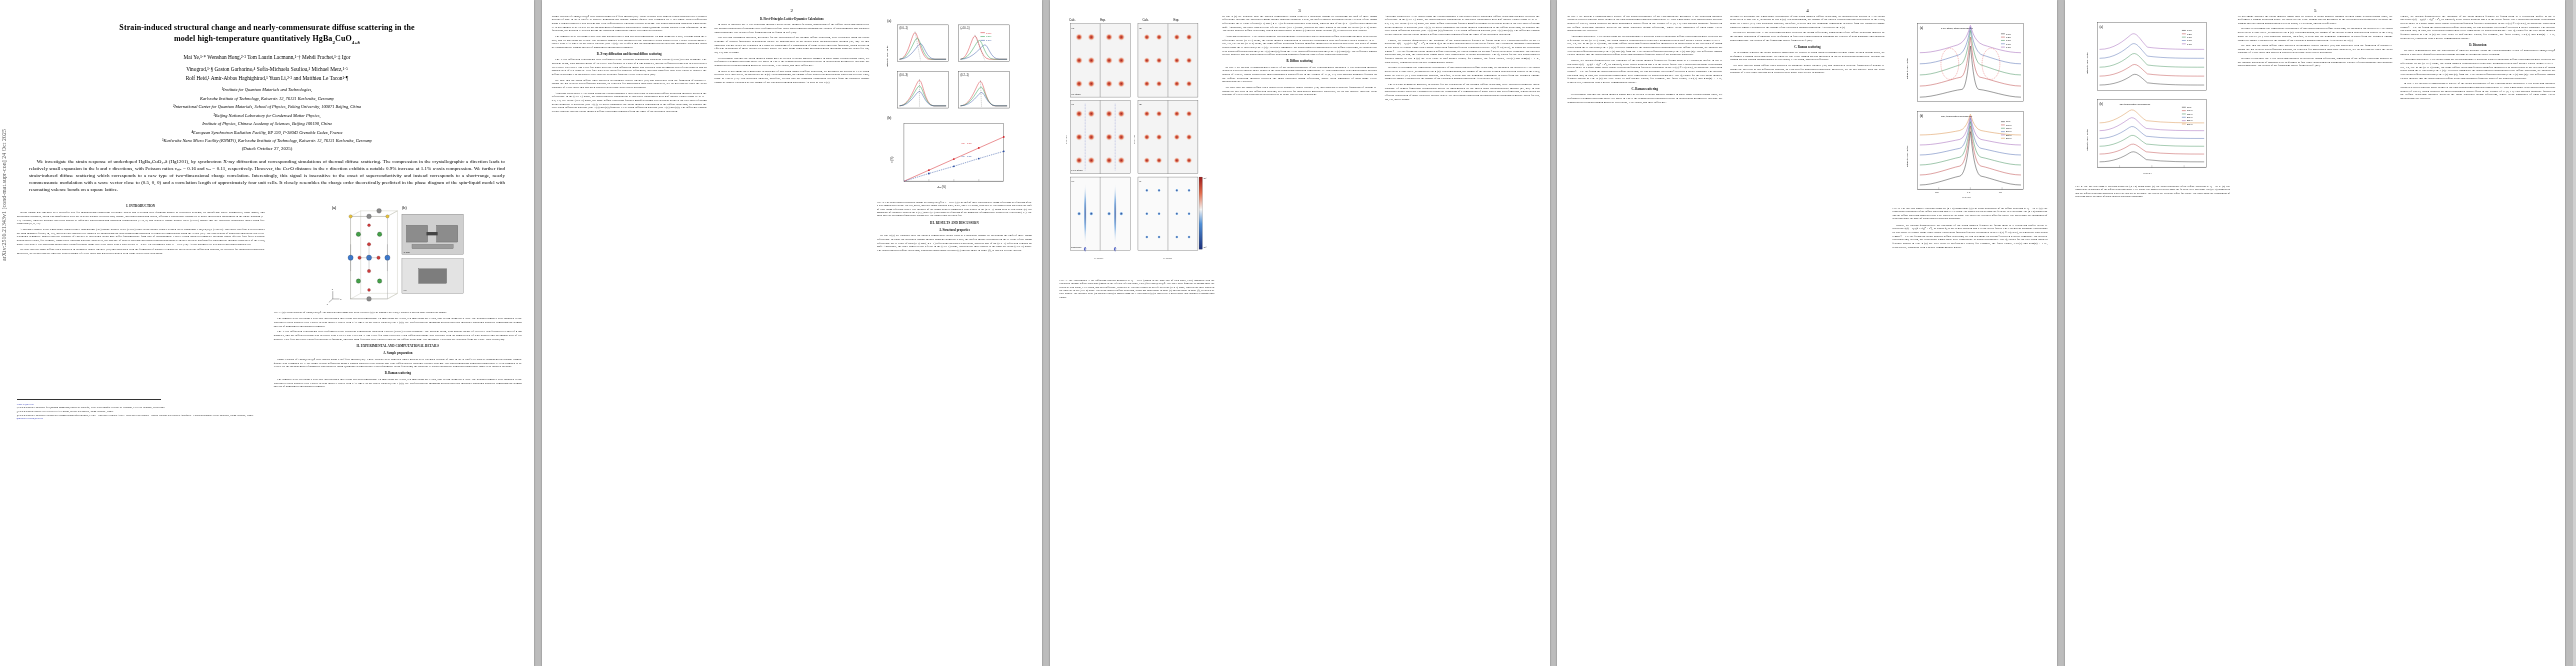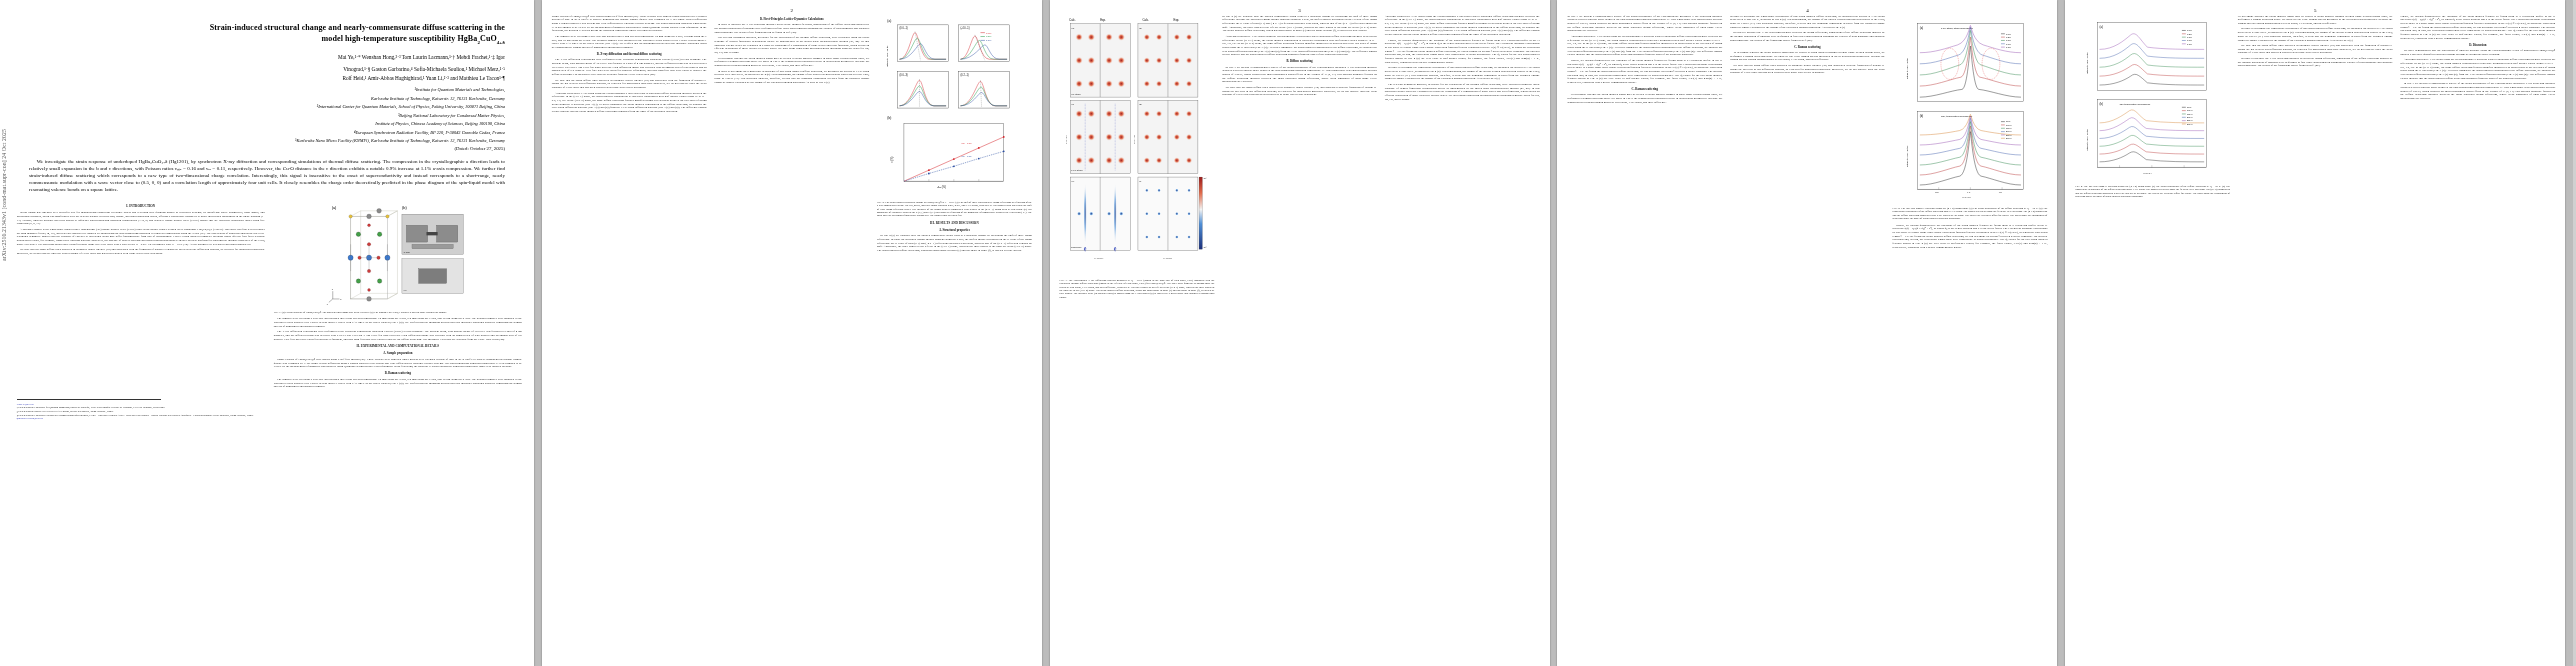--- a/index.html
+++ b/index.html
@@ -5,21 +5,21 @@
   html,body{margin:0;padding:0;background:#b9b9b9;}
   body{font-family:"Liberation Serif",serif;}
   .viewport{width:2576px;height:667px;position:relative;background:#bcbcbc;overflow:hidden;display:flex;gap:7.8px;padding:0;box-sizing:border-box;}
   .page{position:relative;background:#ffffff;box-shadow:0 0 1.7px rgba(0,0,0,.35);flex:0 0 auto;height:667px;overflow:hidden;box-sizing:border-box;}
   .page1{width:534px;}
   .pagen{width:500px;}
   .pnum{position:absolute;top:7.8px;left:50%;transform:translateX(-50%);font-size:5px;color:#000;}
   
   .arxiv{position:absolute;left:1.1px;top:261px;transform-origin:left top;transform:rotate(-90deg);white-space:nowrap;font-size:5.8px;color:#595959;font-family:"Liberation Serif",serif;letter-spacing:0.1px;}
   
-  .titleblock{padding:23px 29px 0 29px;text-align:right;}
+  .titleblock{padding:23px 29px 0 29px;text-align:center;}
   h1.ttl{font-size:8px;font-weight:bold;line-height:1.32;margin:0 0 7.8px 0;letter-spacing:0.1px;}
   .authors{font-size:5.3px;line-height:1.5;margin:0 0 5px 0;}
   .affils{font-size:4.4px;font-style:italic;line-height:1.42;margin:0 0 2.2px 0;}
   .dated{font-size:4.8px;margin:1.1px 0 6.7px 0;}
   .abstract{font-size:5px;line-height:1.42;text-align:justify;margin:0 29px 5.6px 29px;}
   .abstract .ind{display:inline-block;width:7.8px;}
   
   .cols{display:flex;gap:9px;padding:2.2px 12.2px 5.6px 16.7px;box-sizing:border-box;}
   .cols3{padding:14.5px 10px 5.6px 10px;gap:7.8px;}
   .col{flex:1 1 0;min-width:0;font-size:2.9px;line-height:1.27;text-align:justify;color:#111;}
@@ -42,21 +42,21 @@
 <body>
 
 <div class="viewport">
 
   <div class="page page1">
     <div class="arxiv">arXiv:2510.21343v1  [cond-mat.supr-con]  24 Oct 2025</div>
 
     <div class="titleblock">
       <h1 class="ttl">
         <span>Strain-induced structural change and nearly-commensurate diffuse scattering in the</span><br>
-        <span>model high-temperature susceptibility HgBa</span><sub style="font-size:5px">2</sub>CuO<sub style="font-size:5px">4+δ</sub>
+        <span>model high-temperature quantitatively HgBa</span><sub style="font-size:5px">2</sub>CuO<sub style="font-size:5px">4+δ</sub>
       </h1>
       <div class="authors">Mai Ye,¹·* Wenshan Hong,²·³ Tom Laurin Lacmann,¹·† Mehdi Frachet,¹·‡ Igor</div>
       <div class="authors" style="margin:0 0 0.6px 0">Vinograd,¹·§ Gaston Garbarino,⁴ Sofia-Michaela Souliou,¹ Michael Merz,¹·⁵</div>
       <div class="authors" style="margin:0 0 4.4px 0">Rolf Heid,¹ Amir-Abbas Haghighirad,¹ Yuan Li,²·³ and Matthieu Le Tacon¹·¶</div>
 
       <div class="affils">¹Institute for Quantum Materials and Technologies,</div>
       <div class="affils">Karlsruhe Institute of Technology, Kaiserstr. 12, 76131 Karlsruhe, Germany</div>
       <div class="affils">²International Center for Quantum Materials, School of Physics, Peking University, 100871 Beijing, China</div>
       <div class="affils">³Beijing National Laboratory for Condensed Matter Physics,</div>
       <div class="affils">Institute of Physics, Chinese Academy of Sciences, Beijing 100190, China</div>

